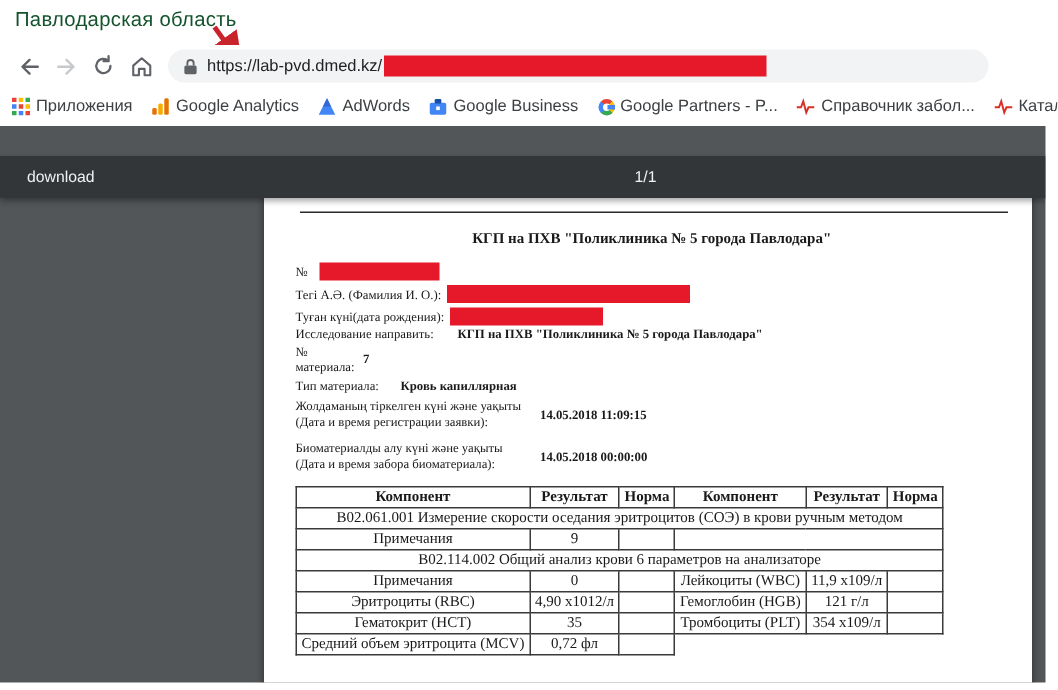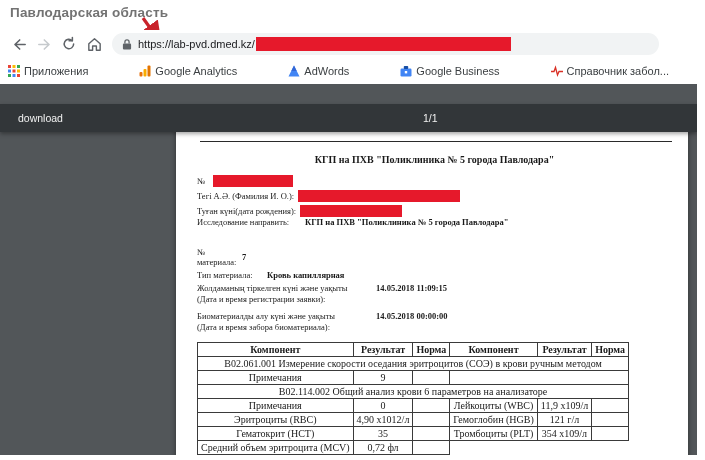--- a/index.html
+++ b/index.html
@@ -1,36 +1,36 @@
 <!DOCTYPE html>
 <html><head>
 <meta charset="utf-8">
 <style>
   html,body{margin:0;padding:0;background:#fff;}
   #screen{position:relative;width:705px;height:460px;overflow:hidden;background:#fff;
           font-family:"Liberation Sans",sans-serif;}
 
   
-  .annotation{position:absolute;left:10px;top:5px;color:#737373;font-weight:bold;
+  .annotation{position:absolute;left:10px;top:5px;color:#14532d;font-weight:normal;
               font-size:13.5px;letter-spacing:.2px;}
   .annotation-arrow{position:absolute;left:138px;top:17px;}
 
   
   .urlbar-row{position:absolute;top:30px;left:0;width:667px;height:28px;background:#fff;
               display:flex;align-items:center;padding-left:8px;box-sizing:border-box;}
   .nav-btn{width:22px;height:22px;display:flex;align-items:center;justify-content:center;
            margin-right:3px;flex:none;}
   .url-pill{flex:1;height:22px;margin-left:4px;margin-right:8px;background:#f1f3f4;
             border-radius:11px;display:flex;align-items:center;padding:0 10px;box-sizing:border-box;}
   .url-text{font-size:11px;color:#202124;margin-left:6px;white-space:nowrap;}
   .url-redact{width:255px;height:14px;background:#e6192b;margin-left:1px;flex:none;}
 
   
   .bookmarks-row{position:absolute;top:58px;left:0;width:705px;height:26px;background:#fff;
-                 display:flex;align-items:center;padding-left:8px;box-sizing:border-box;gap:38px;}
+                 display:flex;align-items:center;padding-left:8px;box-sizing:border-box;}
   .bookmark{display:flex;align-items:center;margin-right:13px;flex:none;}
   .bookmark .bm-label{font-size:11px;color:#3c4043;margin-left:4px;white-space:nowrap;}
   .g-icon{width:11px;height:11px;border-radius:50%;position:relative;flex:none;
           background:conic-gradient(from -45deg,#ea4335 0 25%,#fbbc05 25% 50%,#34a853 50% 75%,#4285f4 75% 100%);}
   .g-icon::after{content:"";position:absolute;inset:3px;background:#fff;border-radius:50%;}
   .g-icon::before{content:"";position:absolute;right:0;top:4.5px;width:5px;height:2.5px;background:#4285f4;z-index:1;}
 
   
   .pdf-area{position:absolute;top:84px;left:0;width:697px;height:371px;background:#525659;overflow:hidden;}
   .pdf-toolbar{position:relative;height:28px;background:#323639;color:#f1f1f1;
@@ -45,21 +45,21 @@
   .doc{font-family:"Liberation Serif",serif;color:#1a1a1a;padding:20px 16px 0 21px;font-size:8.5px;}
   .rule{border-top:1.5px solid #2a2a2a;margin:1px 0 0 3px;}
   .doc-title{text-align:center;font-weight:bold;font-size:10px;margin-top:12px;}
   .fld{display:flex;align-items:center;margin-top:3px;}
   .redact{background:#e6192b;height:12px;display:inline-block;}
   .r-num{width:80px;margin-left:8px;}
   .r-name{width:162px;margin-left:4px;}
   .r-birth{width:102px;margin-left:4px;}
   .lbl{flex:none;}
   .val-b{font-weight:bold;}
-  .two-line{display:flex;margin-top:7px;align-items:flex-start;gap:16px;}
+  .two-line{display:flex;margin-top:7px;align-items:center;}
   .two-line .lines{width:163px;flex:none;line-height:1.25;}
   .results-table{border-collapse:collapse;width:392px;margin-top:9px;font-size:10px;}
   .results-table th,.results-table td{border:1px solid #3a3a3a;padding:1px 3px;height:11px;
         font-weight:normal;text-align:center;white-space:nowrap;overflow:hidden;}
   .results-table th{font-weight:bold;text-align:center;}
   .results-table td.c{text-align:center;}
   .results-table td.open{border:none;}
   .col-comp{width:137px;} .col-res{width:60px;} .col-norm{width:40px;}
   .col-comp2{width:112px;} .col-res2{width:42px;} .col-norm2{width:45px;}
 </style>
@@ -142,28 +142,28 @@
     </div>
     <div class="bookmark">
       <svg width="12" height="12" viewBox="0 0 12 12">
         <rect x="0.5" y="3.5" width="11" height="8" rx="1.2" fill="#4285f4"></rect>
         <rect x="3.8" y="1" width="4.4" height="3" rx="0.8" fill="#174ea6"></rect>
         <rect x="4.8" y="6" width="2.4" height="2.4" fill="#fff"></rect>
       </svg>
       <span class="bm-label">Google Business</span>
     </div>
     <div class="bookmark">
-      <svg width="12" height="12" viewBox="0 0 12 12">
-        <polyline points="0,6.5 3,6.5 4.5,2.5 6.5,10 8,6.5 12,6.5" fill="none" stroke="#d93025" stroke-width="1.3"></polyline>
-      </svg>
-      <span class="bm-label">Справочник забол...</span>
-    </div>
-    <div class="bookmark">
       <span class="g-icon"></span>
       <span class="bm-label">Google Partners - P...</span>
+    </div>
+    <div class="bookmark">
+      <svg width="12" height="12" viewBox="0 0 12 12">
+        <polyline points="0,6.5 3,6.5 4.5,2.5 6.5,10 8,6.5 12,6.5" fill="none" stroke="#d93025" stroke-width="1.3"></polyline>
+      </svg>
+      <span class="bm-label">Справочник забол...</span>
     </div>
     <div class="bookmark">
       <svg width="12" height="12" viewBox="0 0 12 12">
         <polyline points="0,6.5 3,6.5 4.5,2.5 6.5,10 8,6.5 12,6.5" fill="none" stroke="#d93025" stroke-width="1.3"></polyline>
       </svg>
       <span class="bm-label">Каталог организац...</span>
     </div>
 
   </div>
 
@@ -190,21 +190,21 @@
           <div class="fld">
             <span class="lbl">Туған күні(дата рождения):</span>
             <span class="redact r-birth"></span>
           </div>
 
           <div class="fld" style="margin-top:0;">
             <span class="lbl" style="width:108px;">Исследование направить:</span>
             <span class="val-b">КГП на ПХВ "Поликлиника № 5 города Павлодара"</span>
           </div>
 
-          <div class="fld" style="margin-top:20px;">
+          <div class="fld" style="margin-top:2px;">
             <span class="lbl" style="width:45px;">№ материала:</span>
             <span class="val-b">7</span>
           </div>
           <div class="fld">
             <span class="lbl" style="width:70px;">Тип материала:</span>
             <span class="val-b">Кровь капиллярная</span>
           </div>
 
           <div class="two-line" style="margin-top:3px;">
             <span class="lines">

